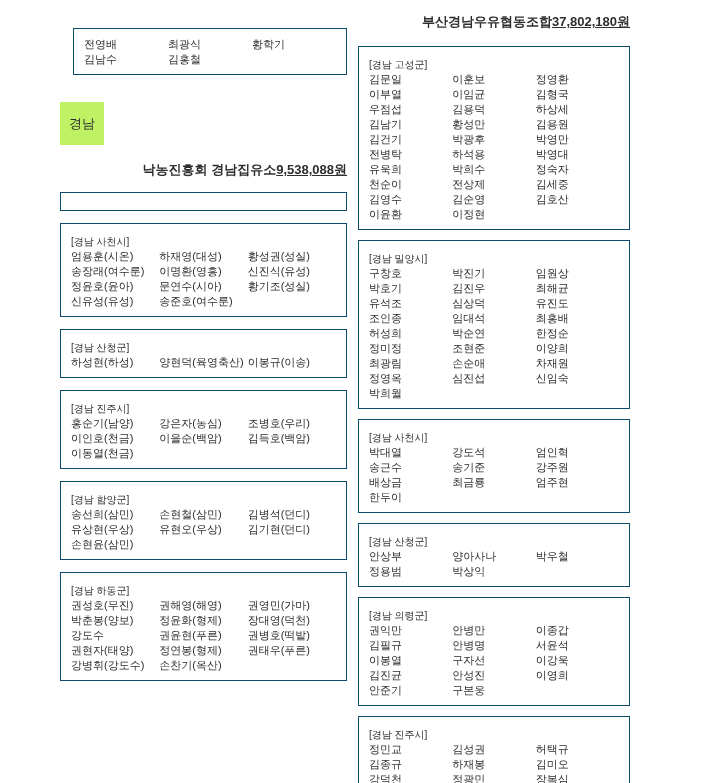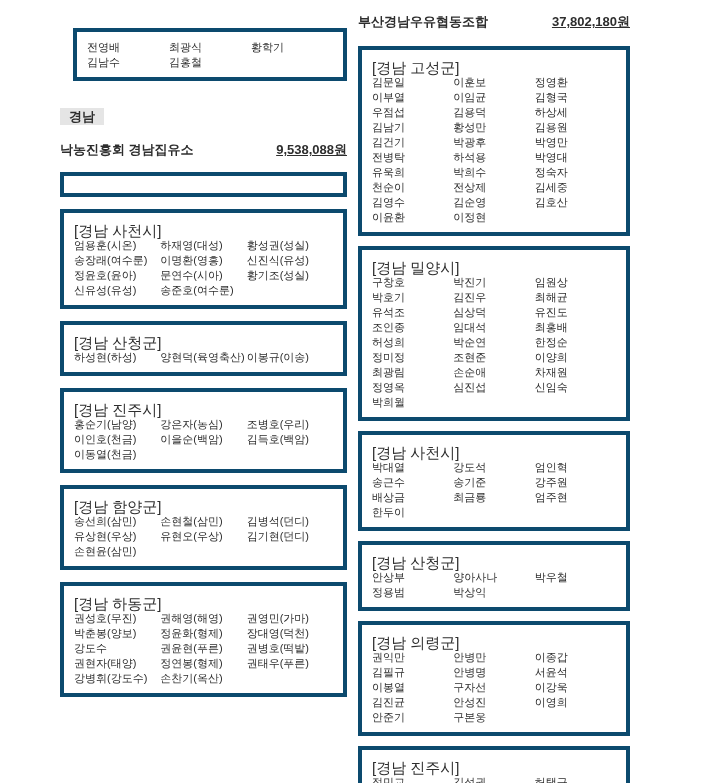--- a/index.html
+++ b/index.html
@@ -9,46 +9,46 @@
     font-family:"Liberation Sans", sans-serif;
     color:#2e2e2e;
     position:relative;
     overflow:hidden;
   }
   .col { position:absolute; }
   .col-left  { left:60px;  top:28px; width:287px; }
   .col-right { left:358px; top:14px; width:272px; }
 
   .box {
-    border:4px solid #0c4a6e;
+    border:1px solid #0c4a6e;
     background:#fff;
     padding:10px 10px 7px 10px;
     margin-bottom:12px;
   }
   .col-right .box { margin-bottom:10px; }
 
   .top-box { margin-left:13px; margin-bottom:0; padding-top:8px; }
 
-  .box-title { font-size:15px; line-height:15px; letter-spacing:0; }
+  .box-title { font-size:10px; line-height:15px; letter-spacing:0; }
   .name-grid { display:grid; grid-template-columns:1fr 1fr 1fr; }
   .name-cell { font-size:11px; line-height:15px; white-space:nowrap; }
 
   .region-label {
     display:inline-block;
     margin-top:27px;
-    background:#e5e5e5;
-    font-weight:bold;
+    background:#bef264;
+    font-weight:normal;
     font-size:13px;
     line-height:15px;
-    padding:1px 9px;
+    padding:14px 9px;
   }
 
   .header-row {
     display:flex;
-    justify-content:space-between;
+    justify-content:flex-end;
     align-items:baseline;
     font-weight:bold;
     font-size:13px;
     line-height:15px;
     margin:17px 0 15px 0;
   }
   .col-right .header-row { margin:0 0 17px 0; }
   .header-title { white-space:nowrap; }
   .header-amount { white-space:nowrap;text-decoration:underline; }
 </style>

